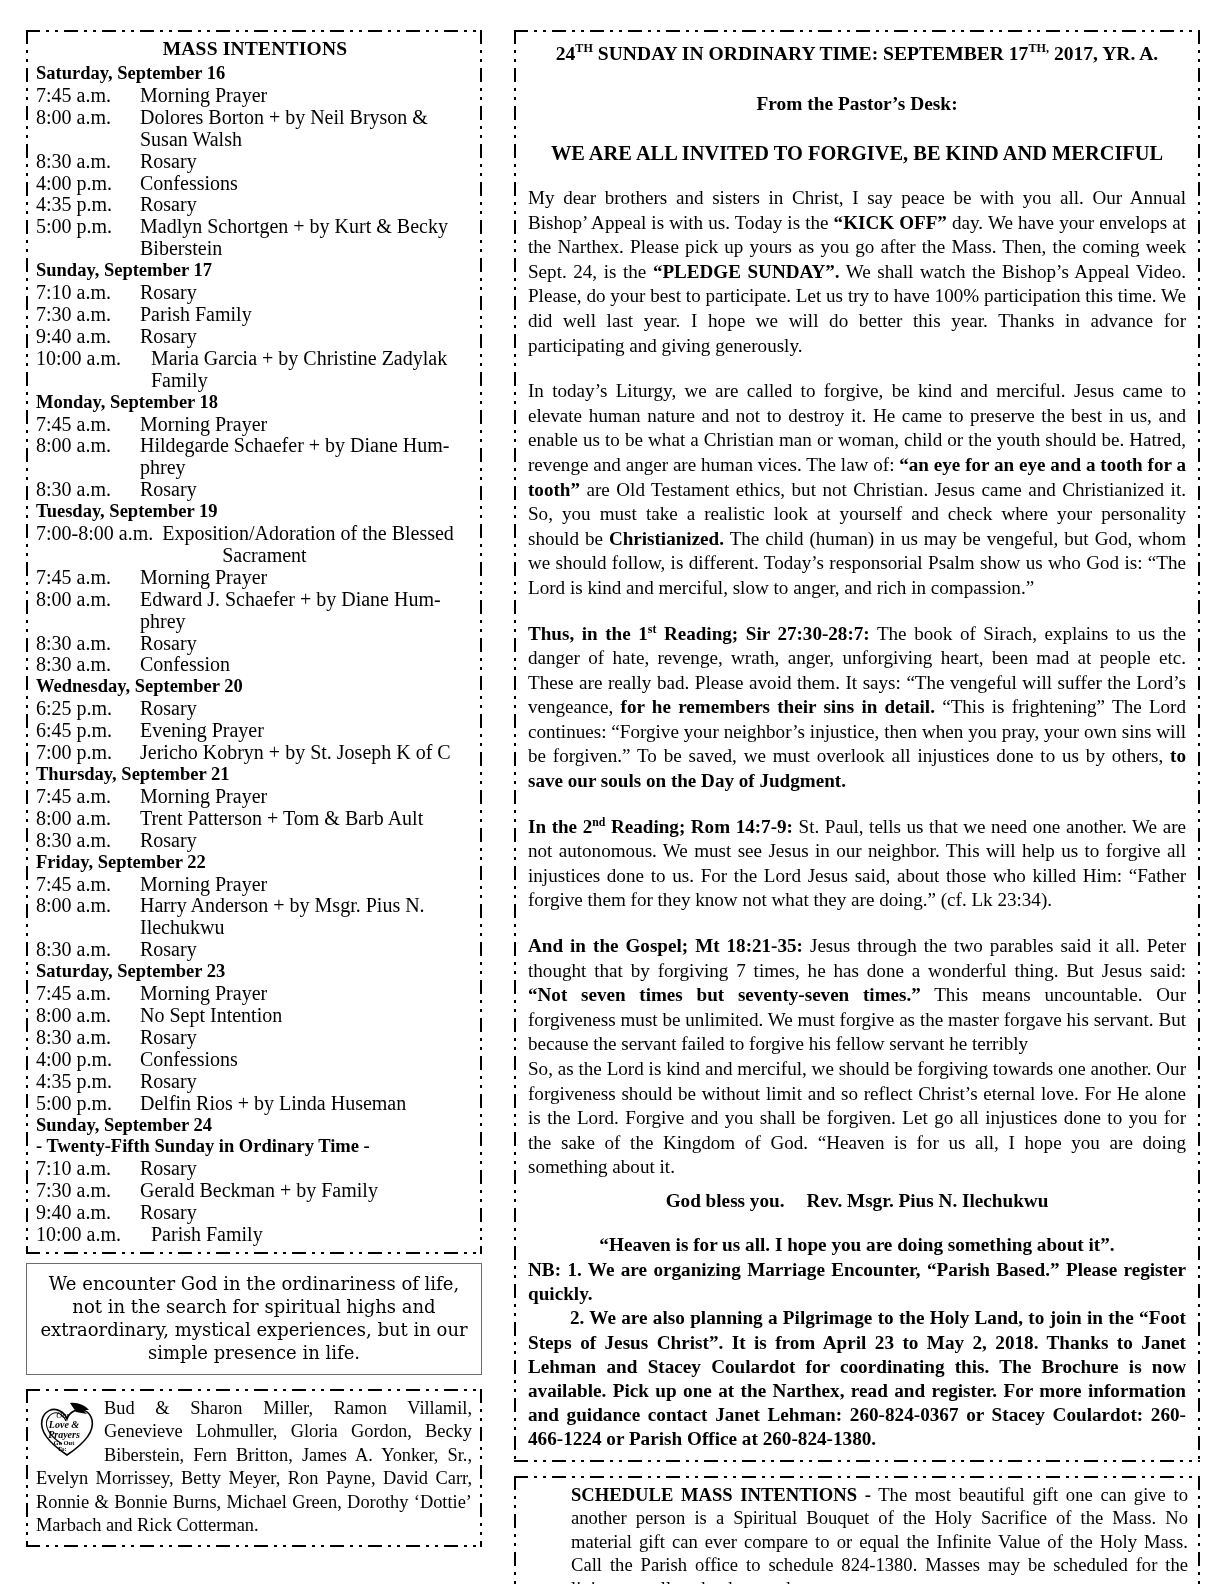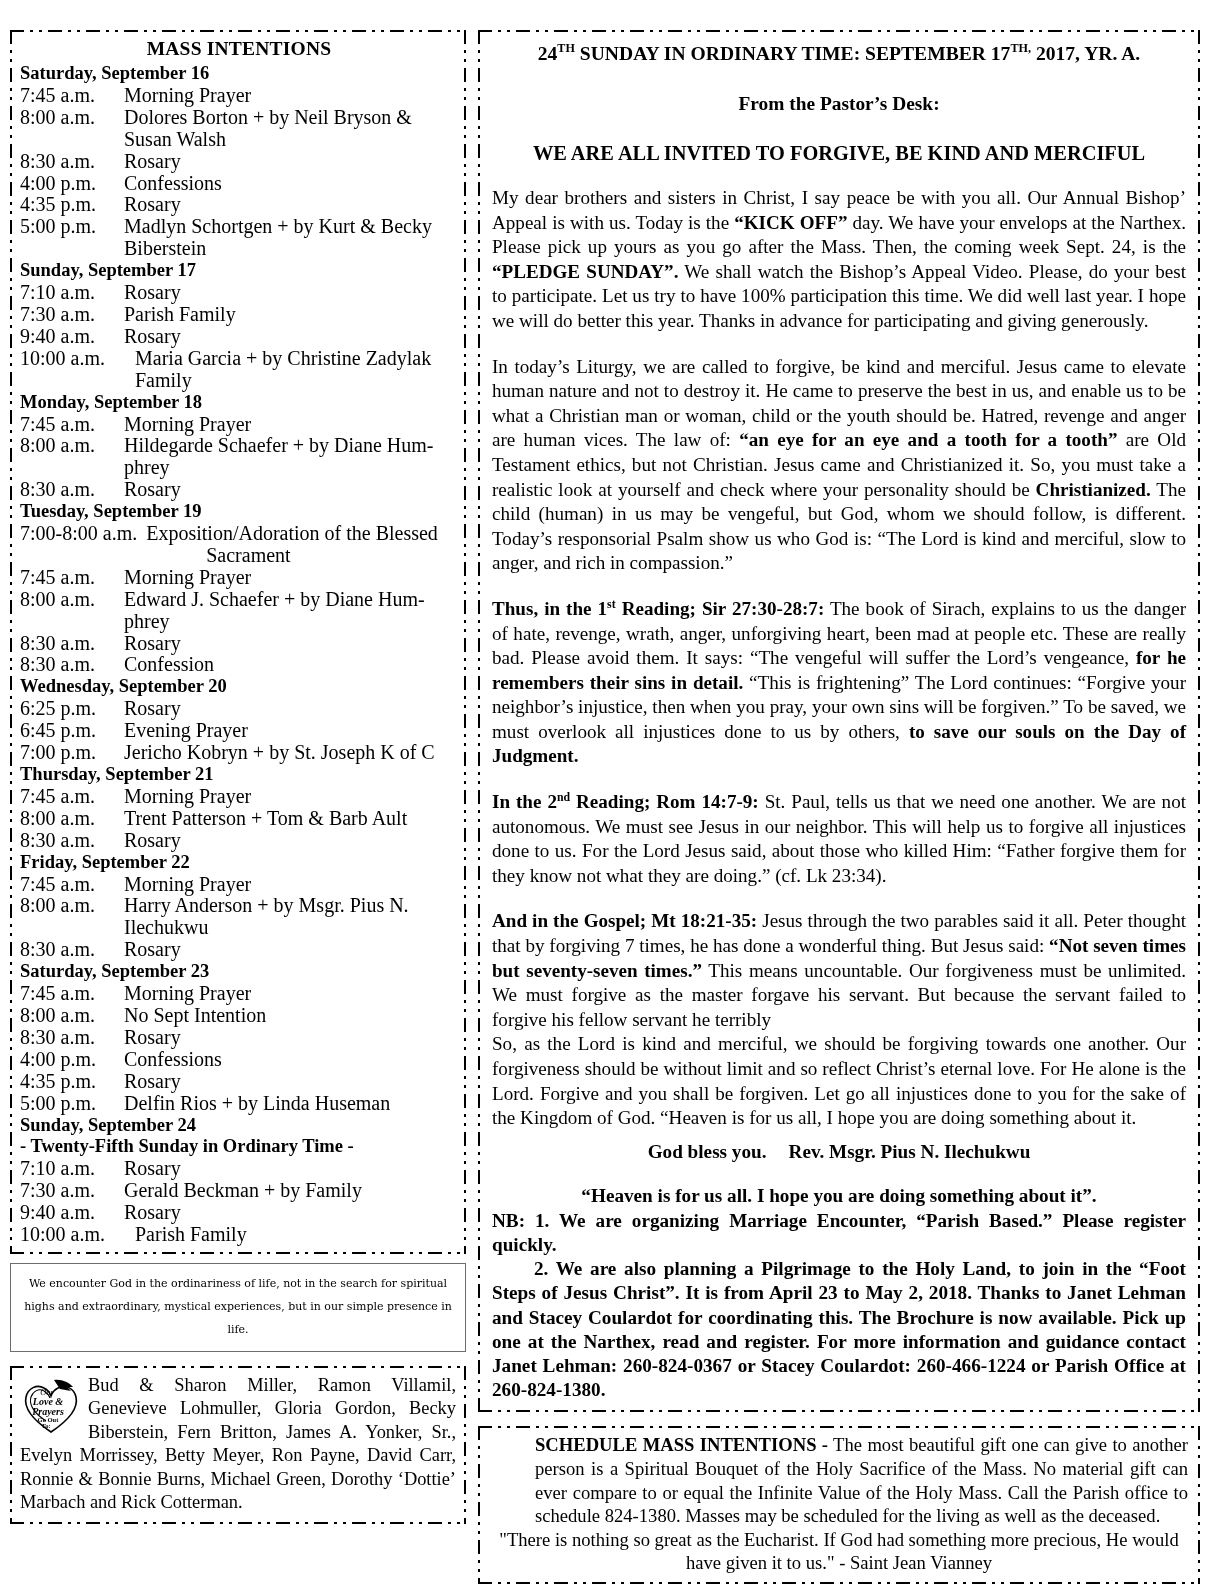--- a/index.html
+++ b/index.html
@@ -12,23 +12,23 @@
     height: 1584px;
     font-family: "Liberation Serif", "DejaVu Serif", serif;
     color: #000000;
     overflow: hidden;
   }
   .page {
     position: relative;
     width: 1224px;
     height: 1584px;
     box-sizing: border-box;
-    padding: 30px 24px 18px 10px;
+    padding: 30px 24px 18px 26px;
     display: flex;
-    gap: 12px;
+    gap: 32px;
   }
   .col-left {
     width: 456px;
     flex: 0 0 456px;
     display: flex;
     flex-direction: column;
   }
   .col-right {
     flex: 1 1 auto;
     display: flex;
@@ -84,21 +84,21 @@
   }
 
   
   .quote-box {
     border: 1px solid #6d6d6d;
     box-sizing: border-box;
     margin-top: 9px;
     padding: 8px 12px 10px 12px;
     text-align: center;
     font-family: "DejaVu Serif", "Liberation Serif", serif;
-    font-size: 11px;
+    font-size: 18px;
     line-height: 23px;
     flex: 0 0 auto;
   }
 
   
   .prayer-box {
     margin-top: 14px;
     padding: 8px 10px 10px 10px;
     font-size: 18.4px;
     line-height: 23.4px;

